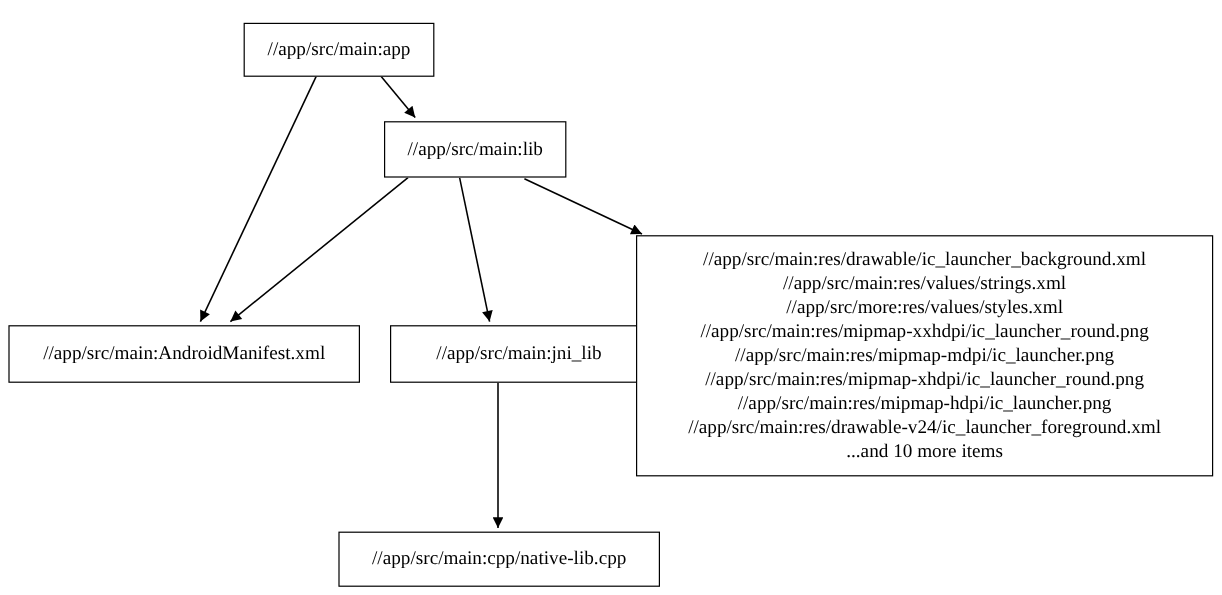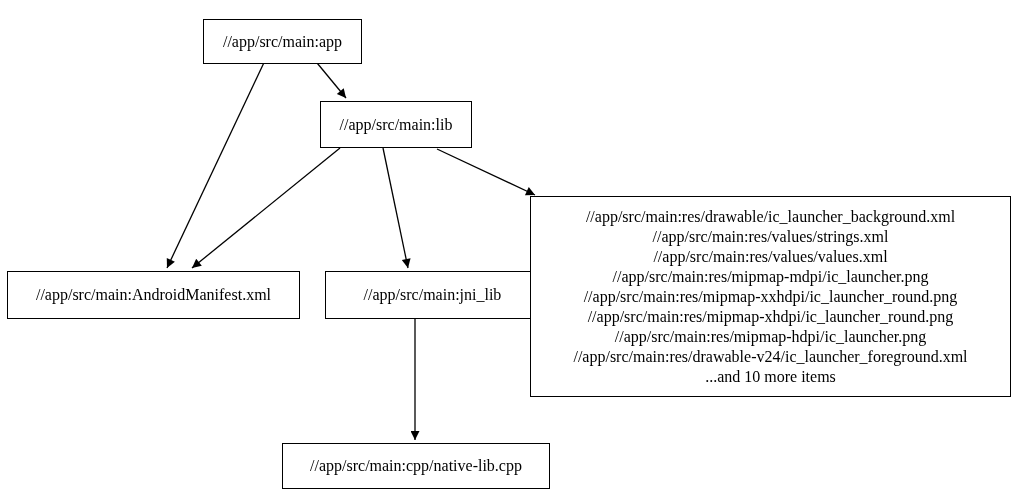--- a/index.html
+++ b/index.html
@@ -73,23 +73,23 @@
 
   <div class="node node-lib">//app/src/main:lib</div>
 
   <div class="node node-manifest">//app/src/main:AndroidManifest.xml</div>
 
   <div class="node node-jni">//app/src/main:jni_lib</div>
 
   <div class="node node-res">
     <div class="res-line">//app/src/main:res/drawable/ic_launcher_background.xml</div>
     <div class="res-line">//app/src/main:res/values/strings.xml</div>
-    <div class="res-line">//app/src/main:res/values/values.xml</div>
+    <div class="res-line">//app/src/more:res/values/styles.xml</div>
+    <div class="res-line">//app/src/main:res/mipmap-xxhdpi/ic_launcher_round.png</div>
     <div class="res-line">//app/src/main:res/mipmap-mdpi/ic_launcher.png</div>
-    <div class="res-line">//app/src/main:res/mipmap-xxhdpi/ic_launcher_round.png</div>
     <div class="res-line">//app/src/main:res/mipmap-xhdpi/ic_launcher_round.png</div>
     <div class="res-line">//app/src/main:res/mipmap-hdpi/ic_launcher.png</div>
     <div class="res-line">//app/src/main:res/drawable-v24/ic_launcher_foreground.xml</div>
     <div class="res-line">...and 10 more items</div>
   </div>
 
   <div class="node node-cpp">//app/src/main:cpp/native-lib.cpp</div>
 
 </div>
 

